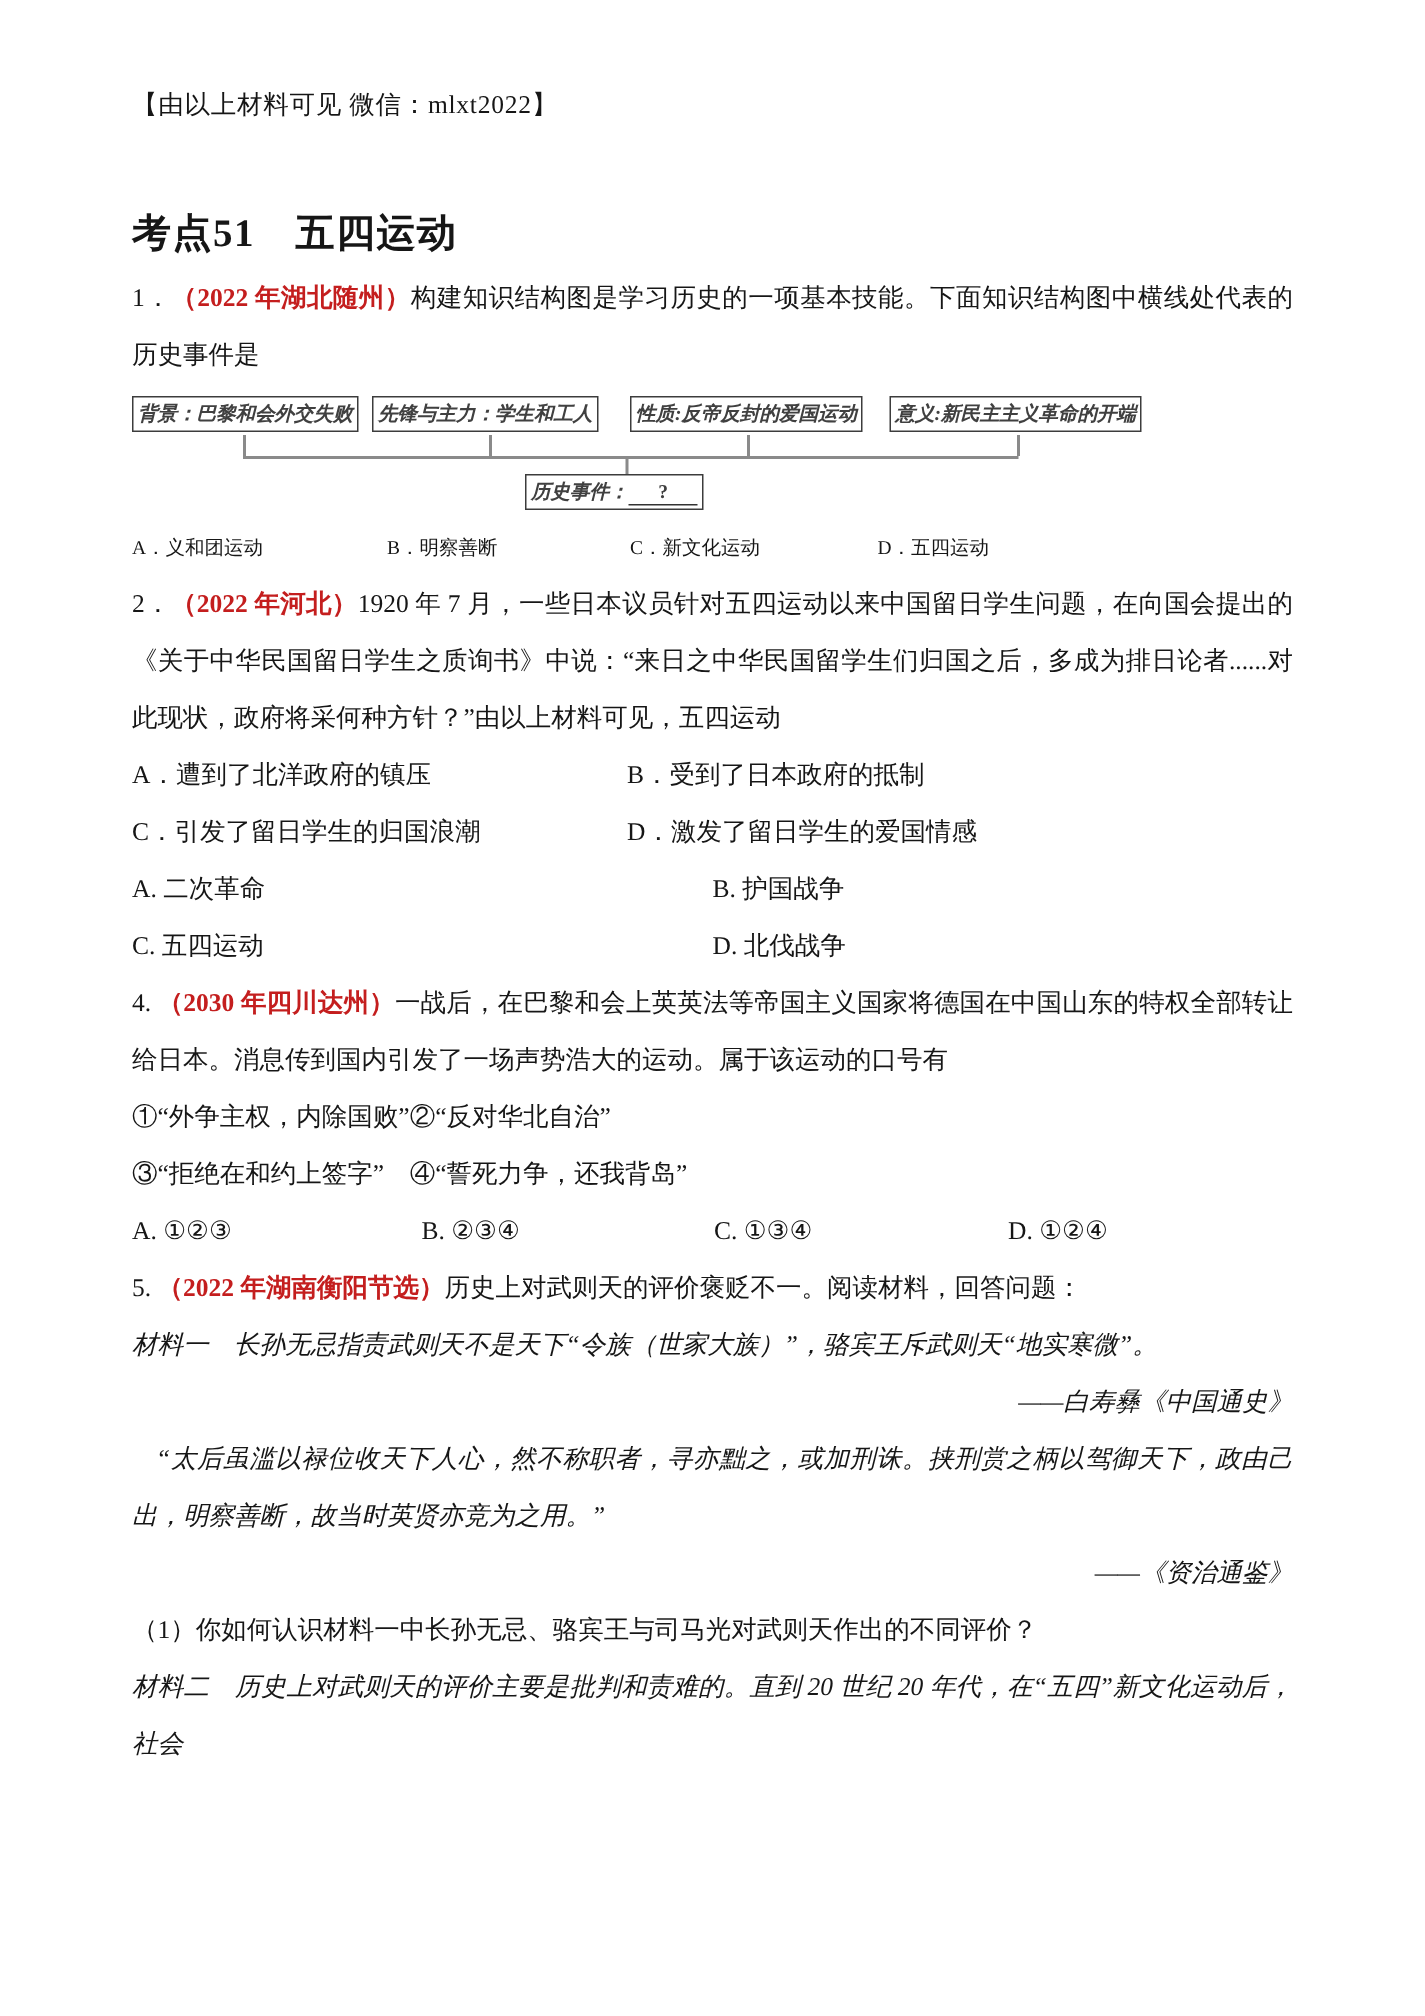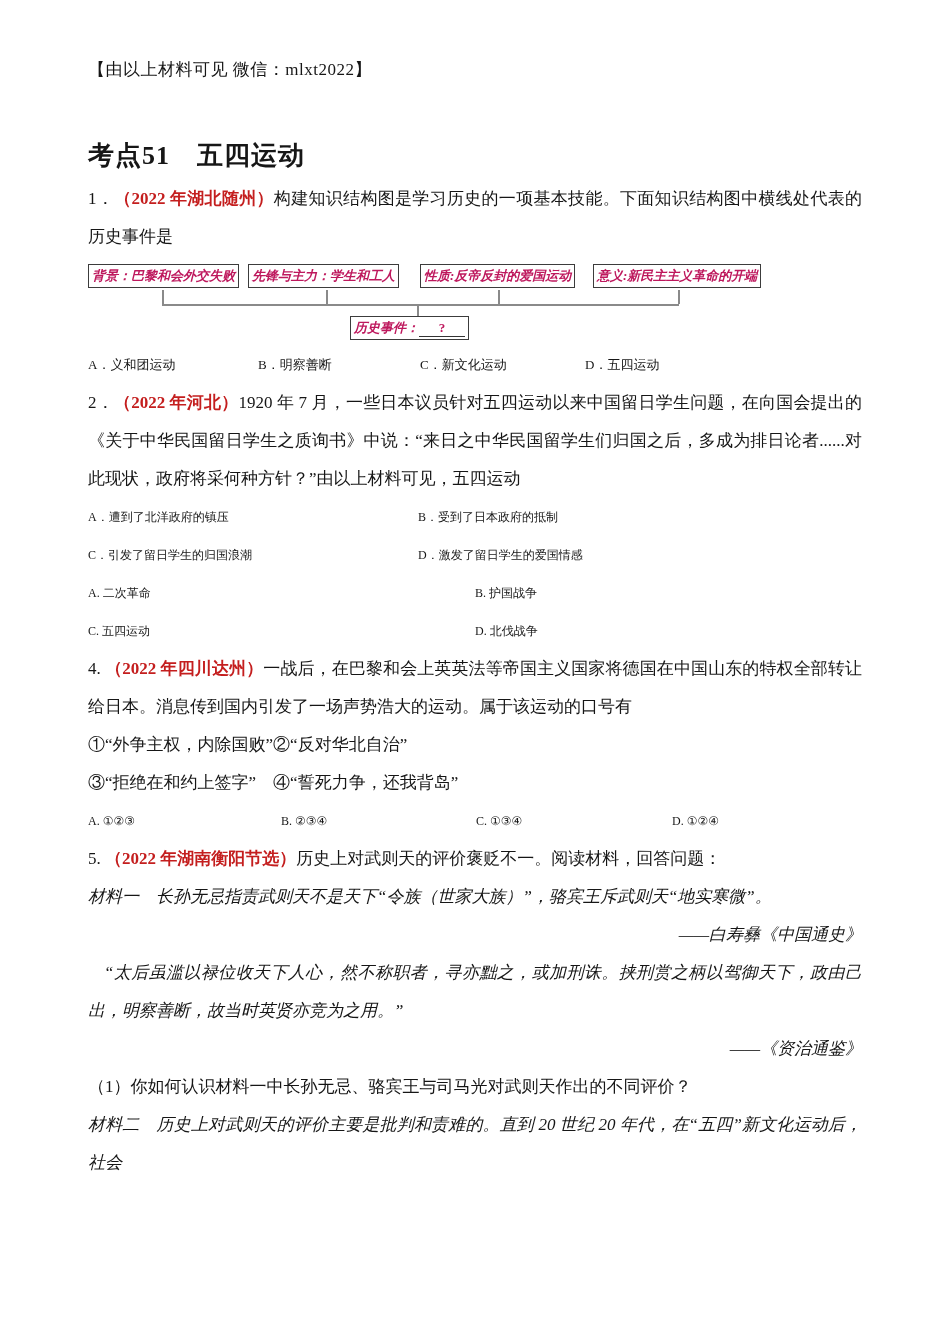--- a/index.html
+++ b/index.html
@@ -19,32 +19,32 @@
   .para { font-size:17px; line-height:38px; text-align:justify; }
   .q1 { margin-top:6px; }
   .red { color:var(--red,#c41e1e); font-weight:bold; }
   .kaiti { font-style:italic; }
   .right { text-align:right; }
   .indent { text-indent:16px; }
 
   
   .optrow { display:flex; font-size:13px; line-height:38px; }
   .ow1 { width:170px; } .ow2 { width:162px; } .ow3 { width:165px; }
-  .optgrid { display:grid; font-size:12px; line-height:38px; }
+  .optgrid { display:grid; font-size:17px; line-height:38px; }
   .g2a { grid-template-columns:330px 1fr; }
   .g2b { grid-template-columns:387px 1fr; }
   .g4  { grid-template-columns:193px 195px 196px 1fr; }
 
   
   .diagram { position:relative; height:82px; margin-top:8px; width:774px; }
   .dbox {
     position:absolute; top:0;
     border:1.5px solid var(--border,#3c3c3c);
     font-size:13px; line-height:20px; padding:1px 3px;
-    white-space:nowrap; font-weight:600; font-style:italic; color:#be185d;
+    white-space:nowrap; font-weight:600; font-style:italic; color:#404040;
   }
   .b1 { left:0; }  .b2 { left:160px; }  .b3 { left:332px; }  .b4 { left:505px; }
   .cline { position:absolute; background:var(--line,#8a8a8a); }
   .s1 { left:74px;  top:26px; width:1.5px; height:14px; }
   .s2 { left:238px; top:26px; width:1.5px; height:14px; }
   .s3 { left:410px; top:26px; width:1.5px; height:14px; }
   .s4 { left:590px; top:26px; width:1.5px; height:14px; }
   .hl { left:74px;  top:40px; width:517px; height:1.5px; }
   .sc { left:329px; top:40px; width:1.5px; height:12px; }
   .bbox { left:262px; top:52px; font-weight:600; }
@@ -97,21 +97,21 @@
   <div>
     <div class="optgrid g2b">
       <span>A. 二次革命</span>
       <span>B. 护国战争</span>
       <span>C. 五四运动</span>
       <span>D. 北伐战争</span>
     </div>
   </div>
 
   <div>
-    <p class="para"><span>4.</span><span> </span><span class="red">（2022 年四川达州）</span><span>一战后，在巴黎和会上英英法等帝国主义国家将德国在中国山东的特权全部转让给日本。消息传到国内引发了一场声势浩大的运动。属于该运动的口号有</span></p>
+    <p class="para"><span>4.</span><span> </span><span class="red">（2030 年四川达州）</span><span>一战后，在巴黎和会上英英法等帝国主义国家将德国在中国山东的特权全部转让给日本。消息传到国内引发了一场声势浩大的运动。属于该运动的口号有</span></p>
     <p class="para">①“外争主权，内除国败”②“反对华北自治”</p>
     <p class="para">③“拒绝在和约上签字”　④“誓死力争，还我背岛”</p>
     <div class="optgrid g4">
       <span>A. ①②③</span>
       <span>B. ②③④</span>
       <span>C. ①③④</span>
       <span>D. ①②④</span>
     </div>
   </div>
 

